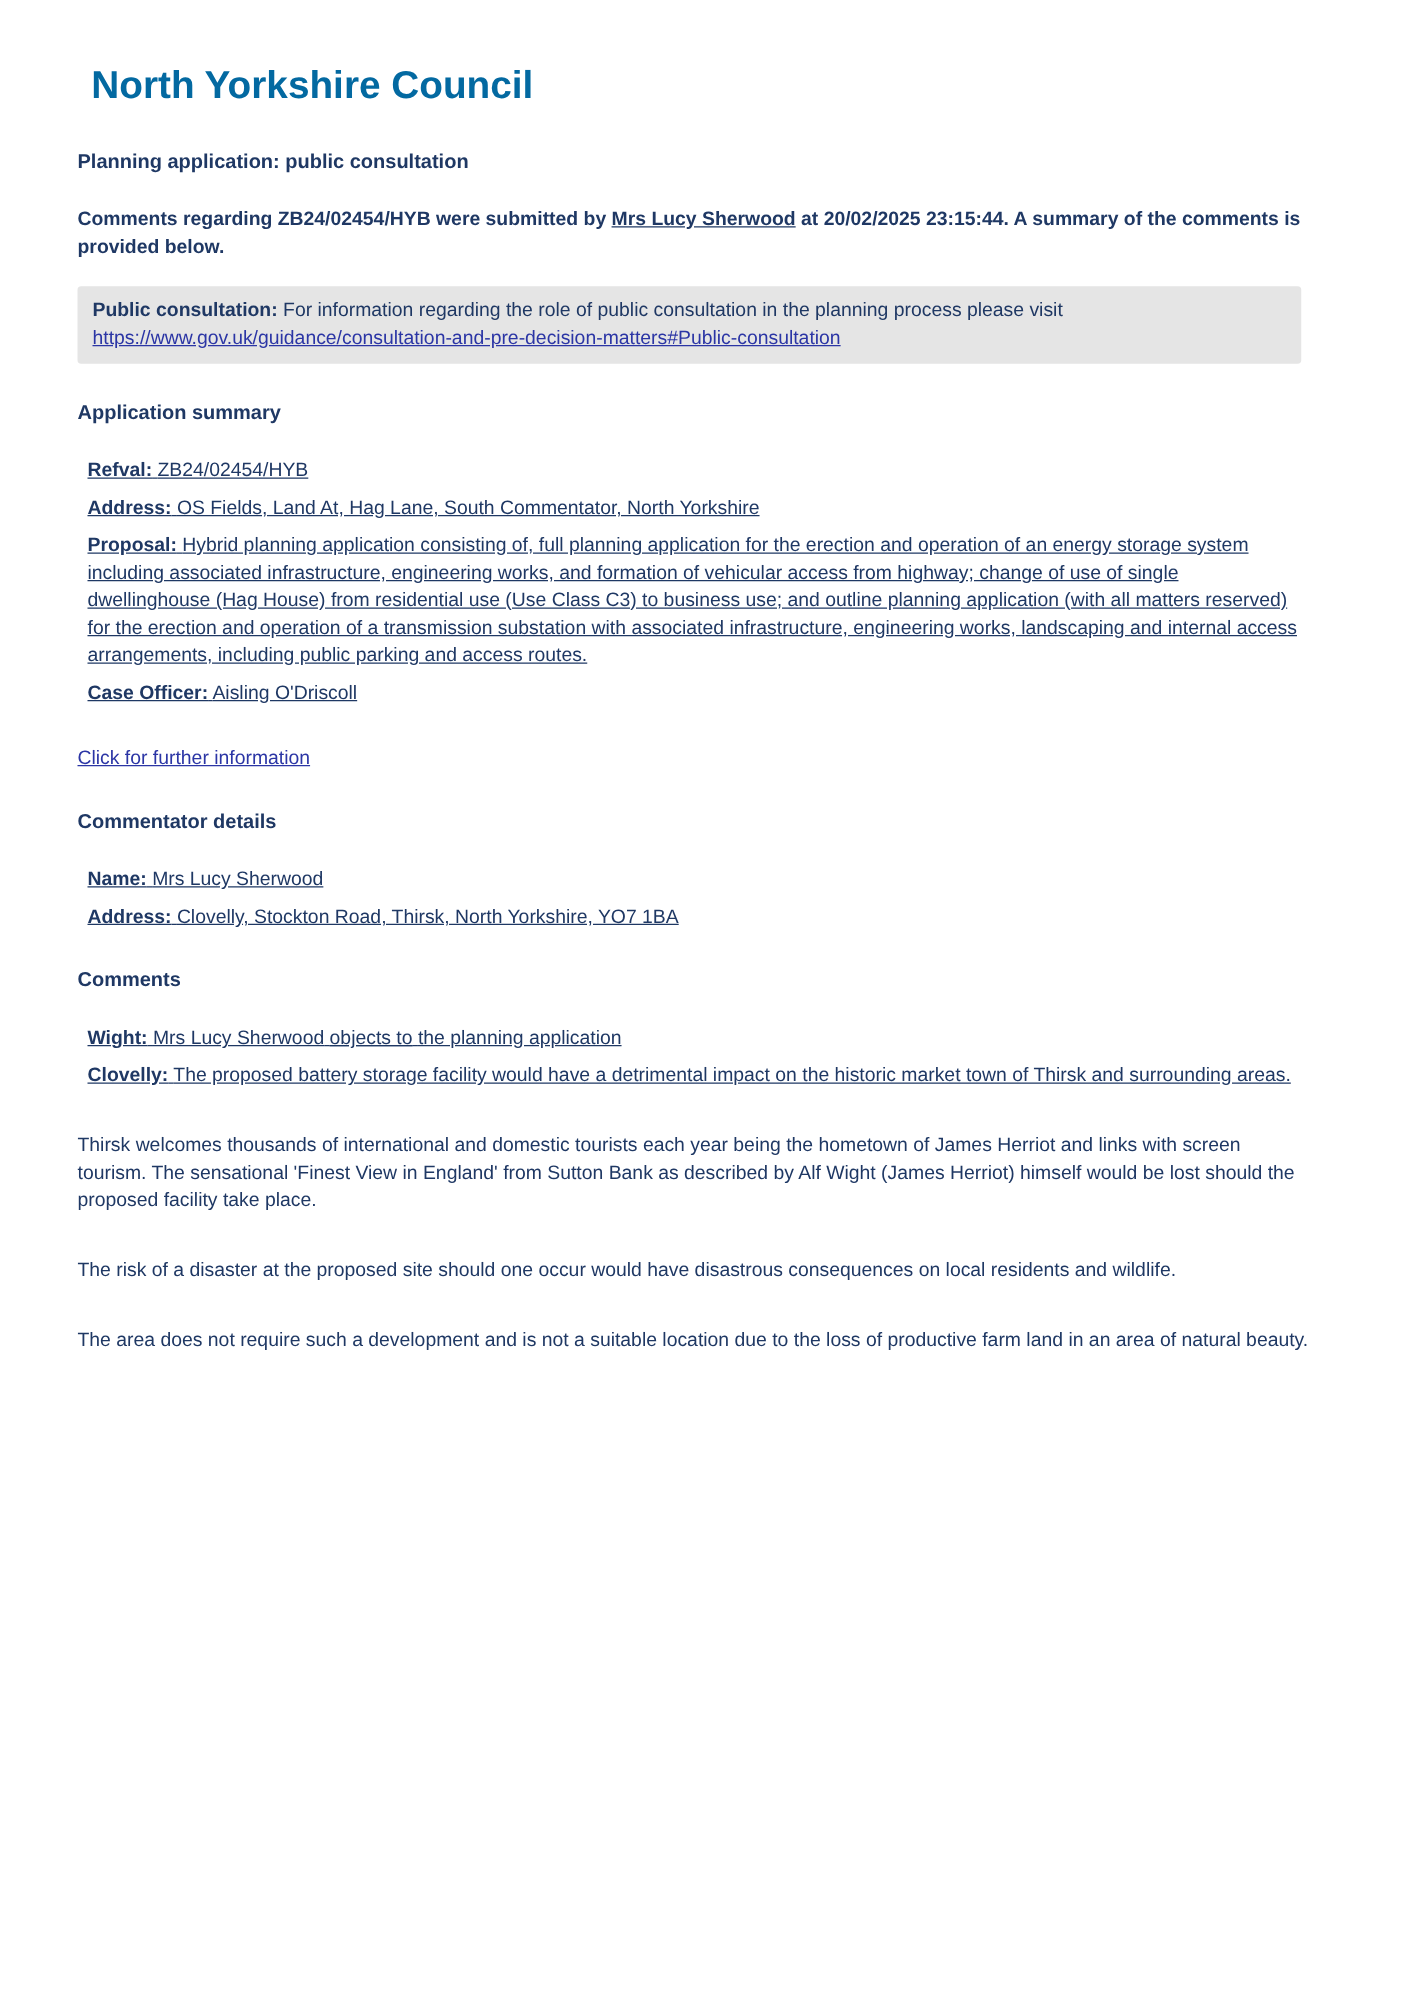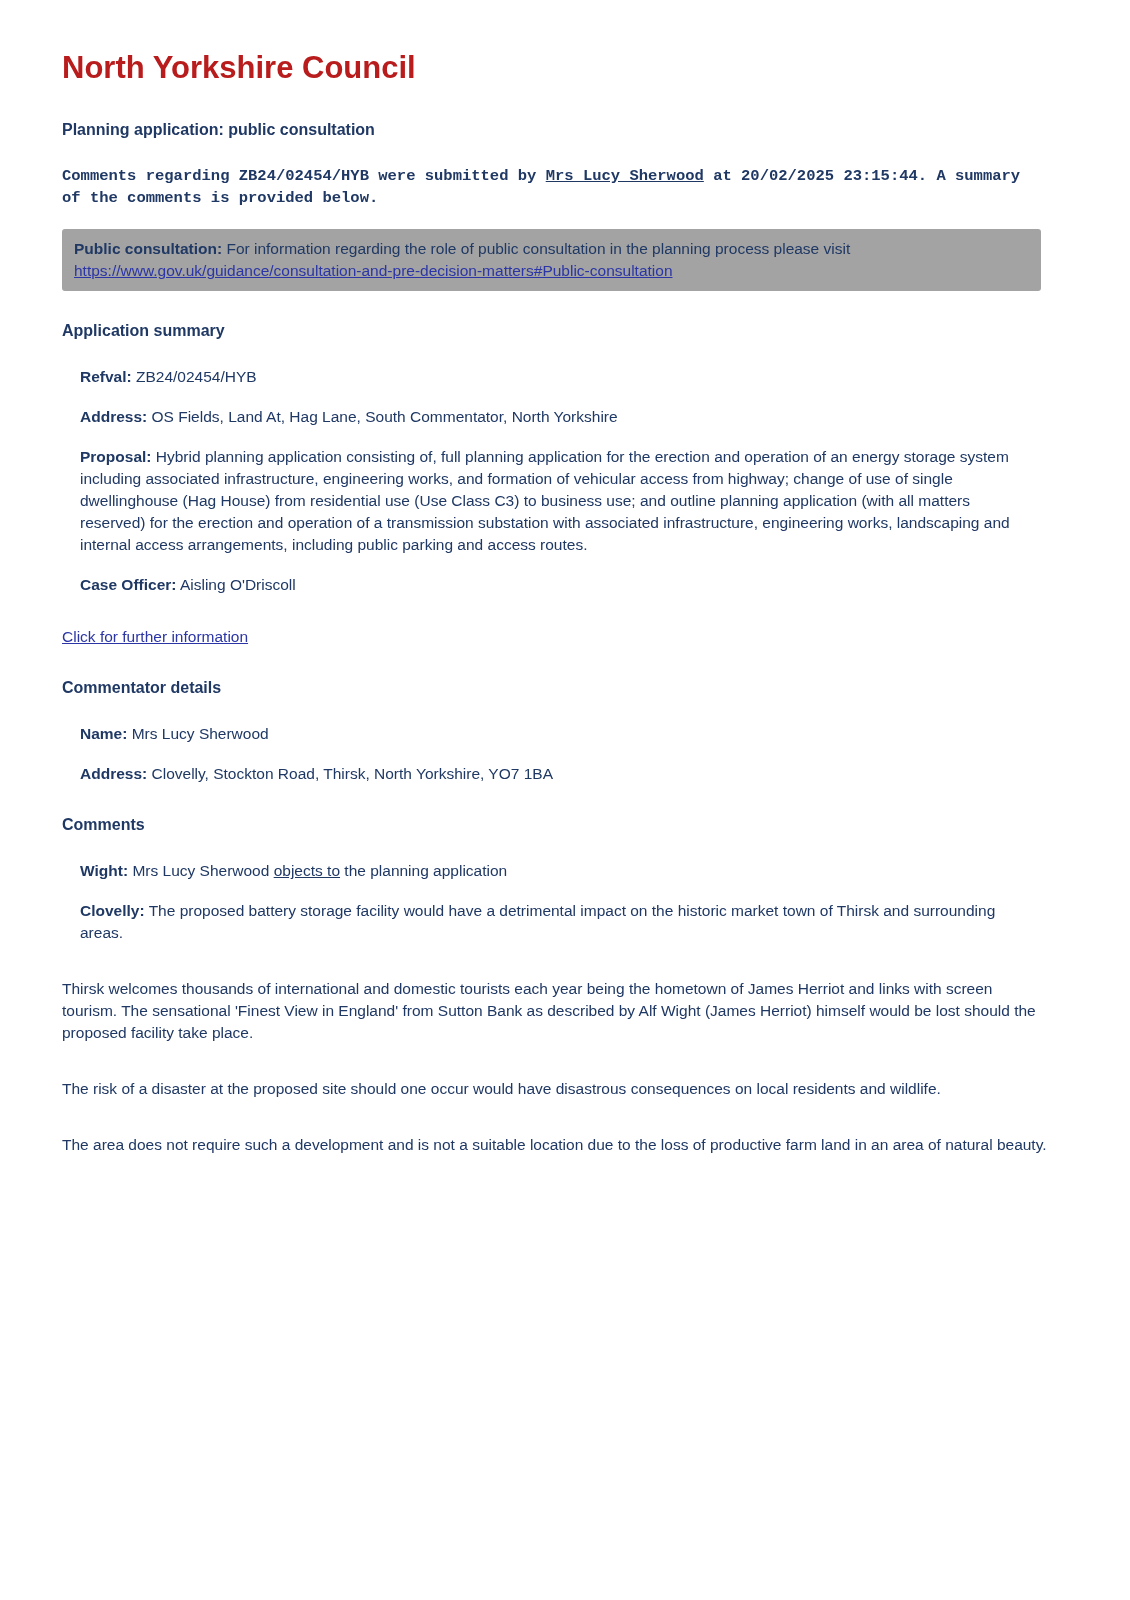--- a/index.html
+++ b/index.html
@@ -15,55 +15,54 @@
     font-family: "Liberation Sans", "DejaVu Sans", sans-serif;
     color: #1f3864;
     font-size: 15.5px;
     line-height: 1.42;
   }
   .content { width: 985px; }
 
   h1 {
     font-size: 31px;
     line-height: 1.15;
-    margin: 0 0 34px 0;
+    margin: 0 0 34px 11px;
     font-weight: 700;
-    color: #b91c1c;
+    color: #0369a1;
   }
   h2 {
     font-size: 16px;
     line-height: 1.2;
     margin: 30px 0 26px 0;
     font-weight: 700;
     color: #1f3864;
   }
   p { margin: 0 0 0 0; }
   .intro {
     font-weight: 700;
     margin: 0 0 20px 0;
-    font-family: Liberation Mono, monospace;
   }
   .u { text-decoration: underline; }
   b, strong { font-weight: 700; }
 
   .notice {
-    background: #a3a3a3;
+    background: #e5e5e5;
     border-radius: 3px;
     padding: 9px 12px;
     margin: 0 0 0 0;
     width: 979px;
     box-sizing: border-box;
   }
   a.link {
     color: #2b35a5;
     text-decoration: underline;
     cursor: pointer;
   }
   .section-block { margin: 0; }
-  .line { margin: 18px; }
+  .line { margin: 8px; text-decoration: underline; }
   .gap-paragraph { margin-top: 34px; }
   .further-link-wrap { margin-top: 30px; }
 </style>
 </head>
 <body>
 
 <div class="content">
 
   <h1>North Yorkshire Council</h1>
 

